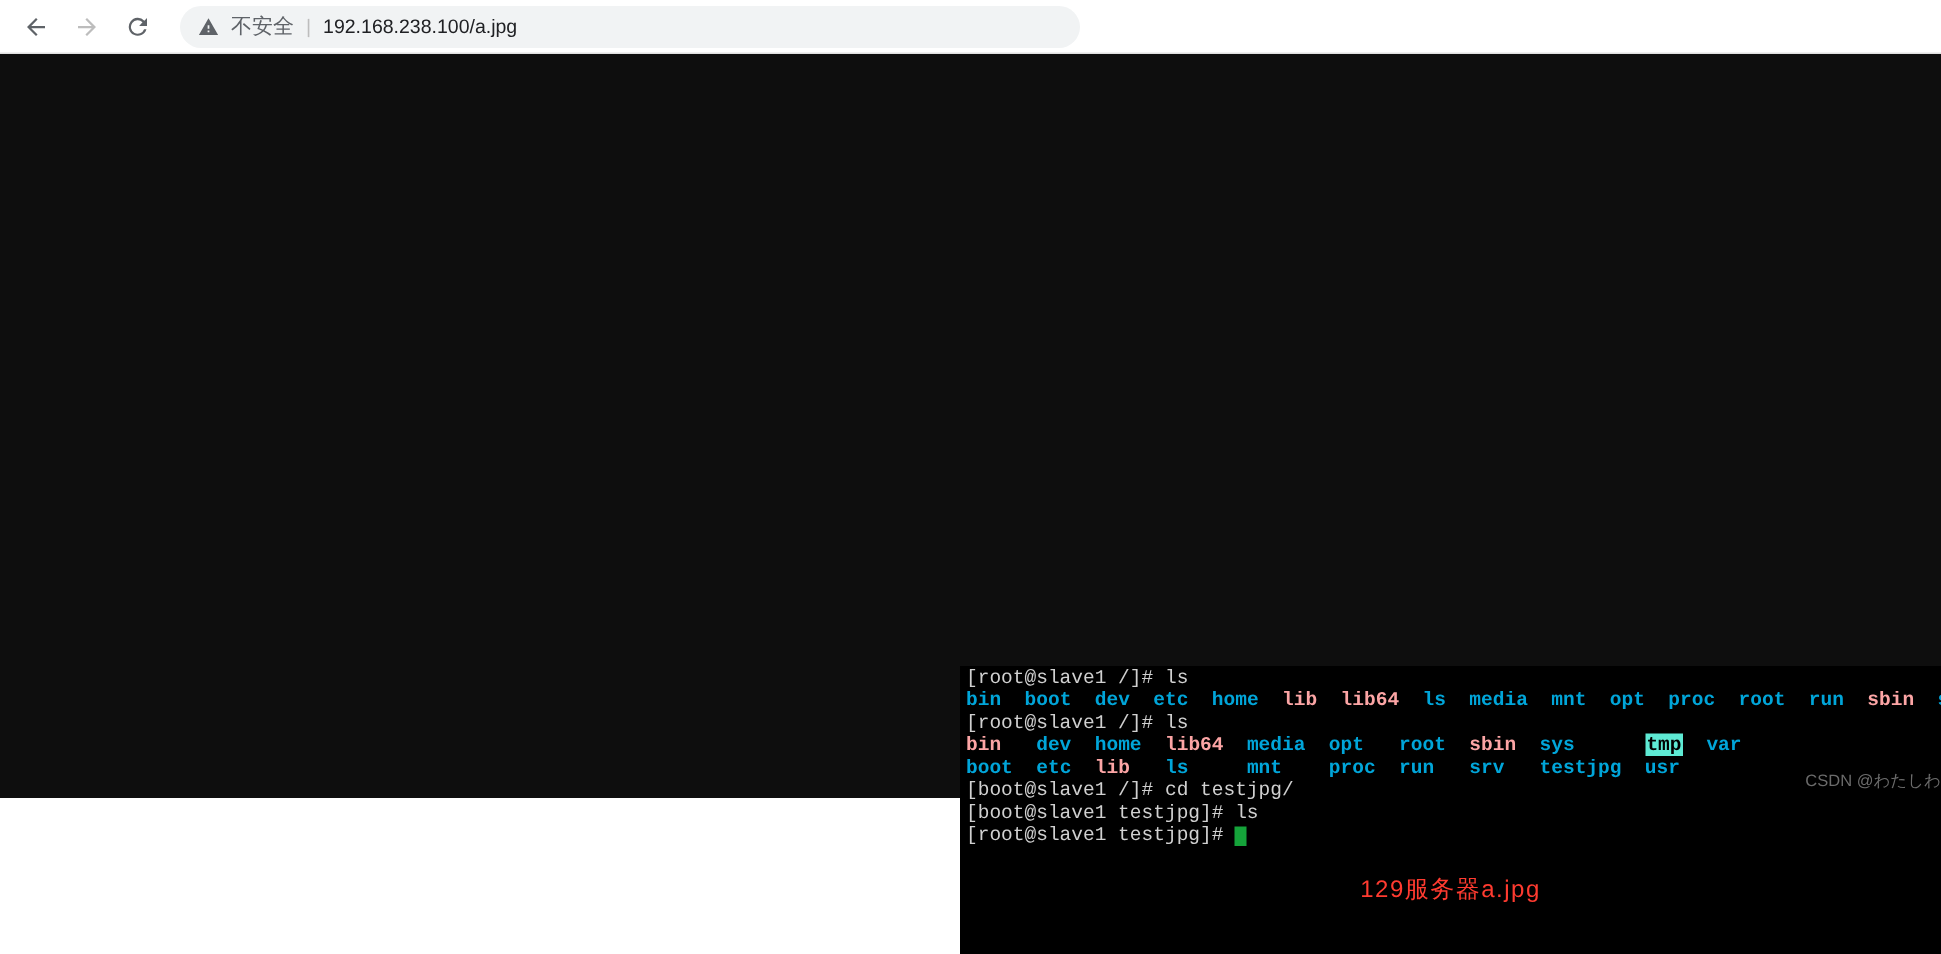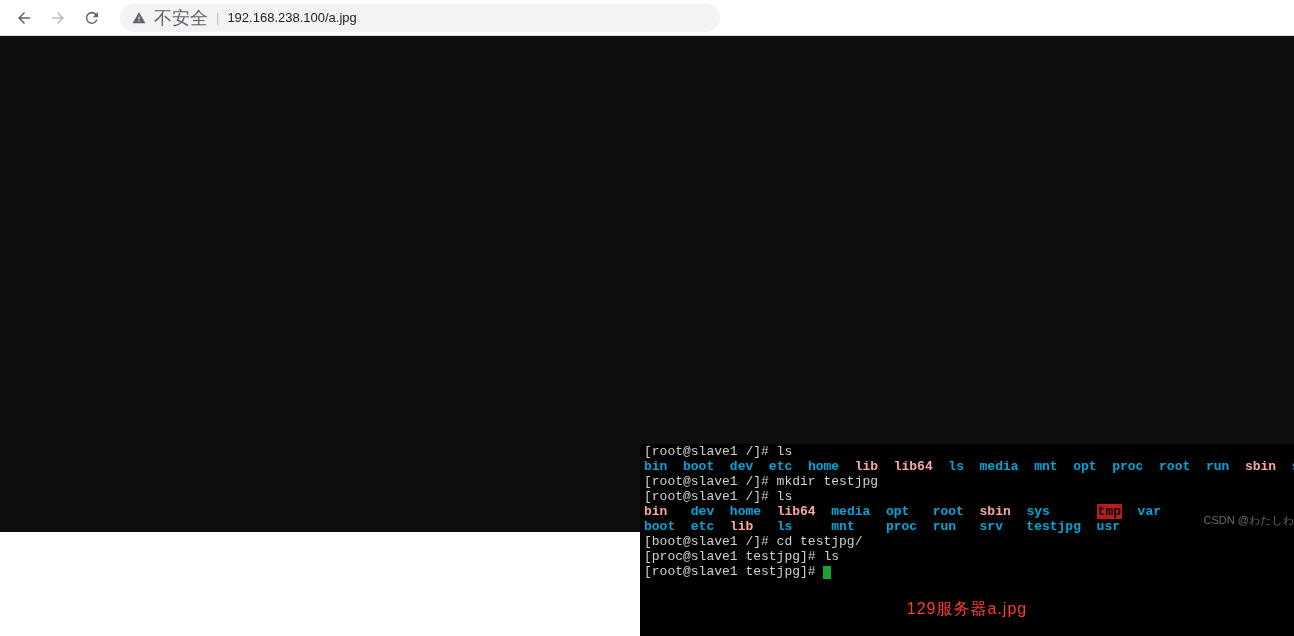--- a/index.html
+++ b/index.html
@@ -40,21 +40,21 @@
       display: flex;
       align-items: center;
       padding: 0 12px;
       gap: 8px;
       margin-left: 8px;
       color: #5f6368;
       font-size: 13px;
     }
     .warning-icon { display: flex; align-items: center; }
     .warning-icon svg { width: 14px; height: 14px; fill: #5f6368; }
-    .insecure-label { color: #5f6368; font-size: 18px; }
+    .insecure-label { color: #5f6368; font-size: 14px; }
     .divider { color: #bdbdbd; }
     .url-text { color: #202124; font-size: 13px; }
     .content-area {
       width: 100%;
       height: 496px;
       background: #0e0e0e;
       position: relative;
     }
     .terminal-panel {
       position: absolute;
@@ -66,21 +66,21 @@
       font-family: "Consolas", "Courier New", monospace;
       font-size: 13px;
       line-height: 15px;
       color: #fff;
       padding: 0 4px;
     }
     .term-line { white-space: pre; }
     .t-cyan { color: #00a5d9; font-weight: bold; }
     .t-lightcyan { color: #fca5a5; font-weight: bold; }
     .t-white { color: #d0d0d0; }
-    .t-tmp { background: #b91c1c; color: #000; font-weight: bold; padding: 0 1px; }
+    .t-tmp { background: #5eead4; color: #000; font-weight: bold; padding: 0 1px; }
     .cursor-block {
       display: inline-block;
       width: 8px;
       height: 13px;
       background: #15a33a;
       vertical-align: text-bottom;
     }
     .red-caption {
       color: #ff3b30;
       font-size: 16px;
@@ -127,23 +127,22 @@
     <span class="insecure-label">不安全</span>
     <span class="divider">|</span>
     <span class="url-text">192.168.238.100/a.jpg</span>
   </div>
 </div>
 
 <div class="content-area">
   <div class="terminal-panel">
     <div class="term-line t-white">[root@slave1 /]# ls</div>
     <div class="term-line"><span class="t-cyan">bin</span><span class="t-white">  </span><span class="t-cyan">boot</span><span class="t-white">  </span><span class="t-cyan">dev</span><span class="t-white">  </span><span class="t-cyan">etc</span><span class="t-white">  </span><span class="t-cyan">home</span><span class="t-white">  </span><span class="t-lightcyan">lib</span><span class="t-white">  </span><span class="t-lightcyan">lib64</span><span class="t-white">  </span><span class="t-cyan">ls</span><span class="t-white">  </span><span class="t-cyan">media</span><span class="t-white">  </span><span class="t-cyan">mnt</span><span class="t-white">  </span><span class="t-cyan">opt</span><span class="t-white">  </span><span class="t-cyan">proc</span><span class="t-white">  </span><span class="t-cyan">root</span><span class="t-white">  </span><span class="t-cyan">run</span><span class="t-white">  </span><span class="t-lightcyan">sbin</span><span class="t-white">  </span><span class="t-cyan">srv</span></div>
-    <div class="term-line t-white">[root@slave1 /]# mkdir testjpg</div>
     <div class="term-line t-white">[root@slave1 /]# ls</div>
     <div class="term-line"><span class="t-lightcyan">bin</span><span class="t-white">   </span><span class="t-cyan">dev</span><span class="t-white">  </span><span class="t-cyan">home</span><span class="t-white">  </span><span class="t-lightcyan">lib64</span><span class="t-white">  </span><span class="t-cyan">media</span><span class="t-white">  </span><span class="t-cyan">opt</span><span class="t-white">   </span><span class="t-cyan">root</span><span class="t-white">  </span><span class="t-lightcyan">sbin</span><span class="t-white">  </span><span class="t-cyan">sys</span><span class="t-white">      </span><span class="t-tmp">tmp</span><span class="t-white">  </span><span class="t-cyan">var</span></div>
     <div class="term-line"><span class="t-cyan">boot</span><span class="t-white">  </span><span class="t-cyan">etc</span><span class="t-white">  </span><span class="t-lightcyan">lib</span><span class="t-white">   </span><span class="t-cyan">ls</span><span class="t-white">     </span><span class="t-cyan">mnt</span><span class="t-white">    </span><span class="t-cyan">proc</span><span class="t-white">  </span><span class="t-cyan">run</span><span class="t-white">   </span><span class="t-cyan">srv</span><span class="t-white">   </span><span class="t-cyan">testjpg</span><span class="t-white">  </span><span class="t-cyan">usr</span></div>
     <div class="term-line t-white">[boot@slave1 /]# cd testjpg/</div>
-    <div class="term-line t-white">[proc@slave1 testjpg]# ls</div>
+    <div class="term-line t-white">[boot@slave1 testjpg]# ls</div>
     <div class="term-line t-white"><span>[root@slave1 testjpg]# </span><span class="cursor-block"></span></div>
     <div class="red-caption">129服务器a.jpg</div>
   </div>
   <div class="watermark">CSDN @わたしわ</div>
 </div>
 
 </body></html>

